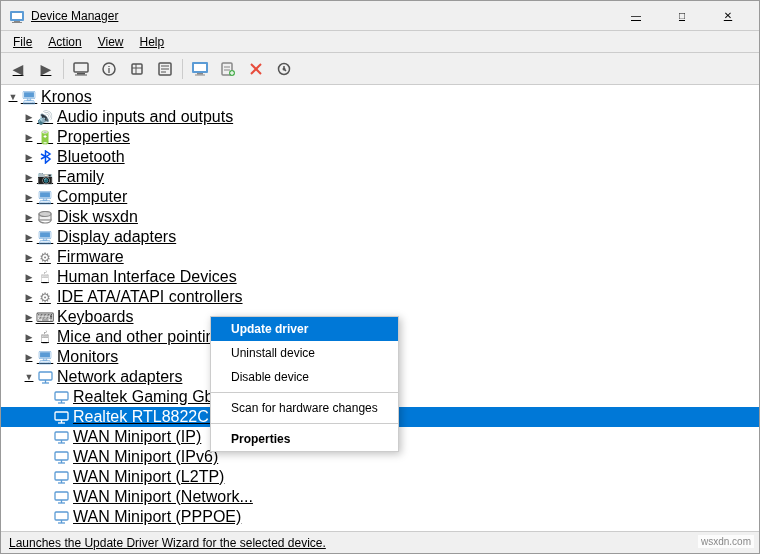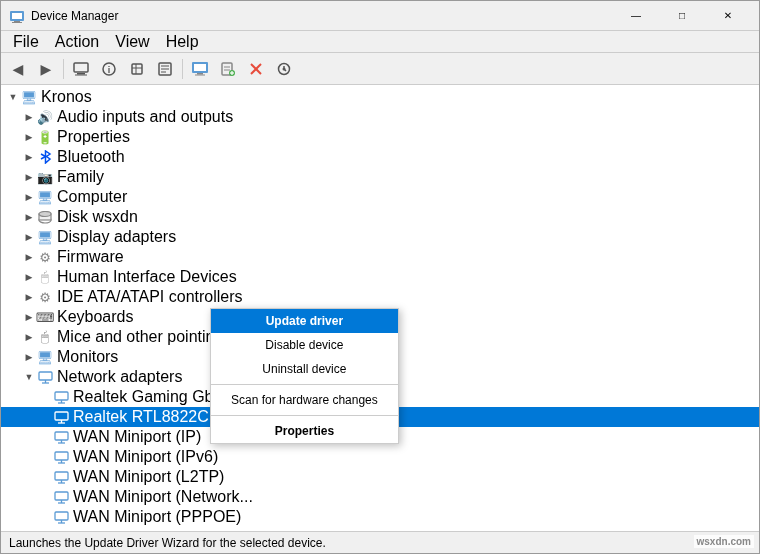--- a/index.html
+++ b/index.html
@@ -14,20 +14,21 @@
     }
 
     
     .window {
       width: 760px;
       height: 554px;
       background: #fff;
       border: 1px solid #999;
       display: flex;
       flex-direction: column;
+      text-decoration: underline;
     }
 
     
     .title-bar {
       height: 30px;
       background: #f0f0f0;
       display: flex;
       align-items: center;
       padding: 0 8px;
       border-bottom: 1px solid #ccc;
@@ -65,21 +66,21 @@
       height: 22px;
       background: #f0f0f0;
       display: flex;
       align-items: center;
       padding: 0 4px;
       border-bottom: 1px solid #ccc;
       flex-shrink: 0;
     }
     .menu-item {
       padding: 16px 8px;
-      font-size: 16px;
+      font-size: 12px;
       cursor: pointer;
       color: #000;
     }
 
     
     .toolbar {
       height: 32px;
       background: #f0f0f0;
       display: flex;
       align-items: center;
@@ -182,22 +183,21 @@
 
     
     .context-menu {
       position: absolute;
       background: #fff;
       border: 1px solid #ccc;
       box-shadow: 2px 2px 8px rgba(0,0,0,0.25);
       min-width: 180px;
       z-index: 100;
       left: 210px;
-      top: 308px;
-      text-align: center;
+      top: 316px;
     }
     .context-menu-item {
       padding: 5px 20px;
       font-size: 12px;
       cursor: pointer;
       color: #000;
     }
     .context-menu-item.active {
       background: #0078d7;
       color: #fff;
@@ -223,21 +223,20 @@
 
     
     .watermark {
       position: absolute;
       bottom: 6px;
       right: 6px;
       font-size: 10px;
       color: #888;
       background: rgba(255,255,255,0.8);
       padding: 1px 3px;
-      font-weight: bold;
     }
   </style>
 </head>
 <body>
 
 <div class="window">
 
   <div class="title-bar">
     <div class="title-bar-icon">
       <svg width="16" height="16" viewBox="0 0 16 16">
@@ -549,21 +548,21 @@
     </div>
   </div>
 
   <div class="status-bar">
     <span>Launches the Update Driver Wizard for the selected device.</span>
   </div>
 </div>
 
 <div class="context-menu">
   <div class="context-menu-item active">Update driver</div>
+  <div class="context-menu-item">Uninstall device</div>
   <div class="context-menu-item">Disable device</div>
-  <div class="context-menu-item">Uninstall device</div>
   <div class="context-menu-separator"></div>
   <div class="context-menu-item">Scan for hardware changes</div>
   <div class="context-menu-separator"></div>
   <div class="context-menu-item" style="font-weight:bold;">Properties</div>
 </div>
 
 <div class="watermark">wsxdn.com</div>
 
 </body></html>

